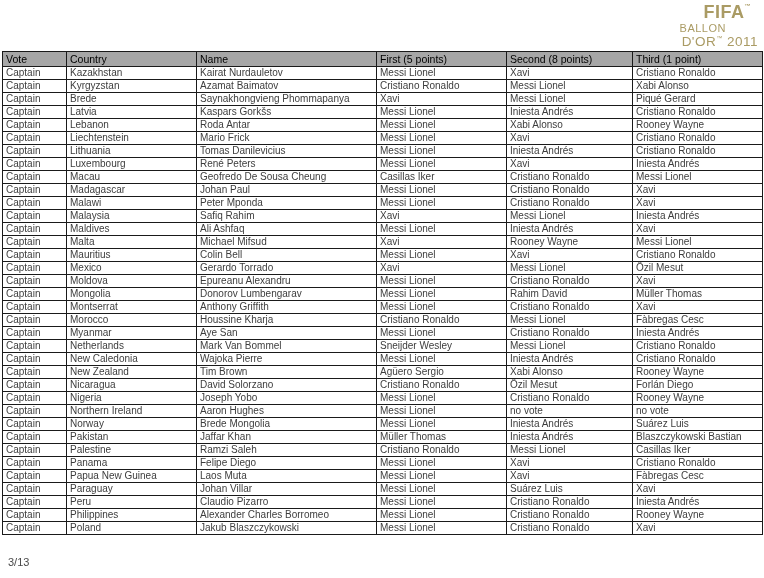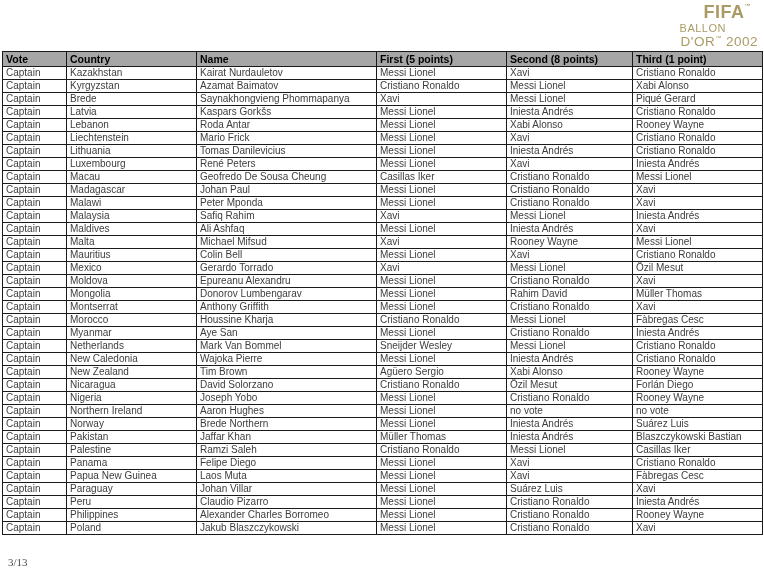--- a/index.html
+++ b/index.html
@@ -39,38 +39,38 @@
     height:12px;
     line-height:12px;
     overflow:hidden;
     white-space:nowrap;
     text-align:left;
     font-weight:normal;
   }
   th {
     background:var(--header-bg,#a6a6a6);
     color:#000000;
-    font-weight:bold;
+    font-weight:normal;
     height:14px;
     line-height:14px;
     font-size:10.5px;
   }
   
   .footer {
     position:absolute; left:8px; bottom:10px;
-    font-size:11px; color:#4a4a4a;font-family:Liberation Serif, serif;
+    font-size:11px; color:#4a4a4a;
   }
 </style>
 </head>
 <body>
 
 <div class="logo">
   <div class="brand"><span>FIFA</span><sup>™</sup></div>
   <div class="l2">BALLON</div>
-  <div class="l3"><span>D'OR</span><sup>™</sup> <span>2002</span></div>
+  <div class="l3"><span>D'OR</span><sup>™</sup> <span>2011</span></div>
 </div>
 
 <table>
   <colgroup>
       <col style="width: 64px;">
       <col style="width: 130px;">
       <col style="width: 180px;">
       <col style="width: 130px;">
       <col style="width: 126px;">
       <col style="width: 130px;">
@@ -298,21 +298,21 @@
         <td>Captain</td>
         <td>Northern Ireland</td>
         <td>Aaron Hughes</td>
         <td>Messi Lionel</td>
         <td>no vote</td>
         <td>no vote</td>
       </tr>
       <tr>
         <td>Captain</td>
         <td>Norway</td>
-        <td>Brede Northern</td>
+        <td>Brede Mongolia</td>
         <td>Messi Lionel</td>
         <td>Iniesta Andrés</td>
         <td>Suárez Luis</td>
       </tr>
       <tr>
         <td>Captain</td>
         <td>Pakistan</td>
         <td>Jaffar Khan</td>
         <td>Müller Thomas</td>
         <td>Iniesta Andrés</td>

